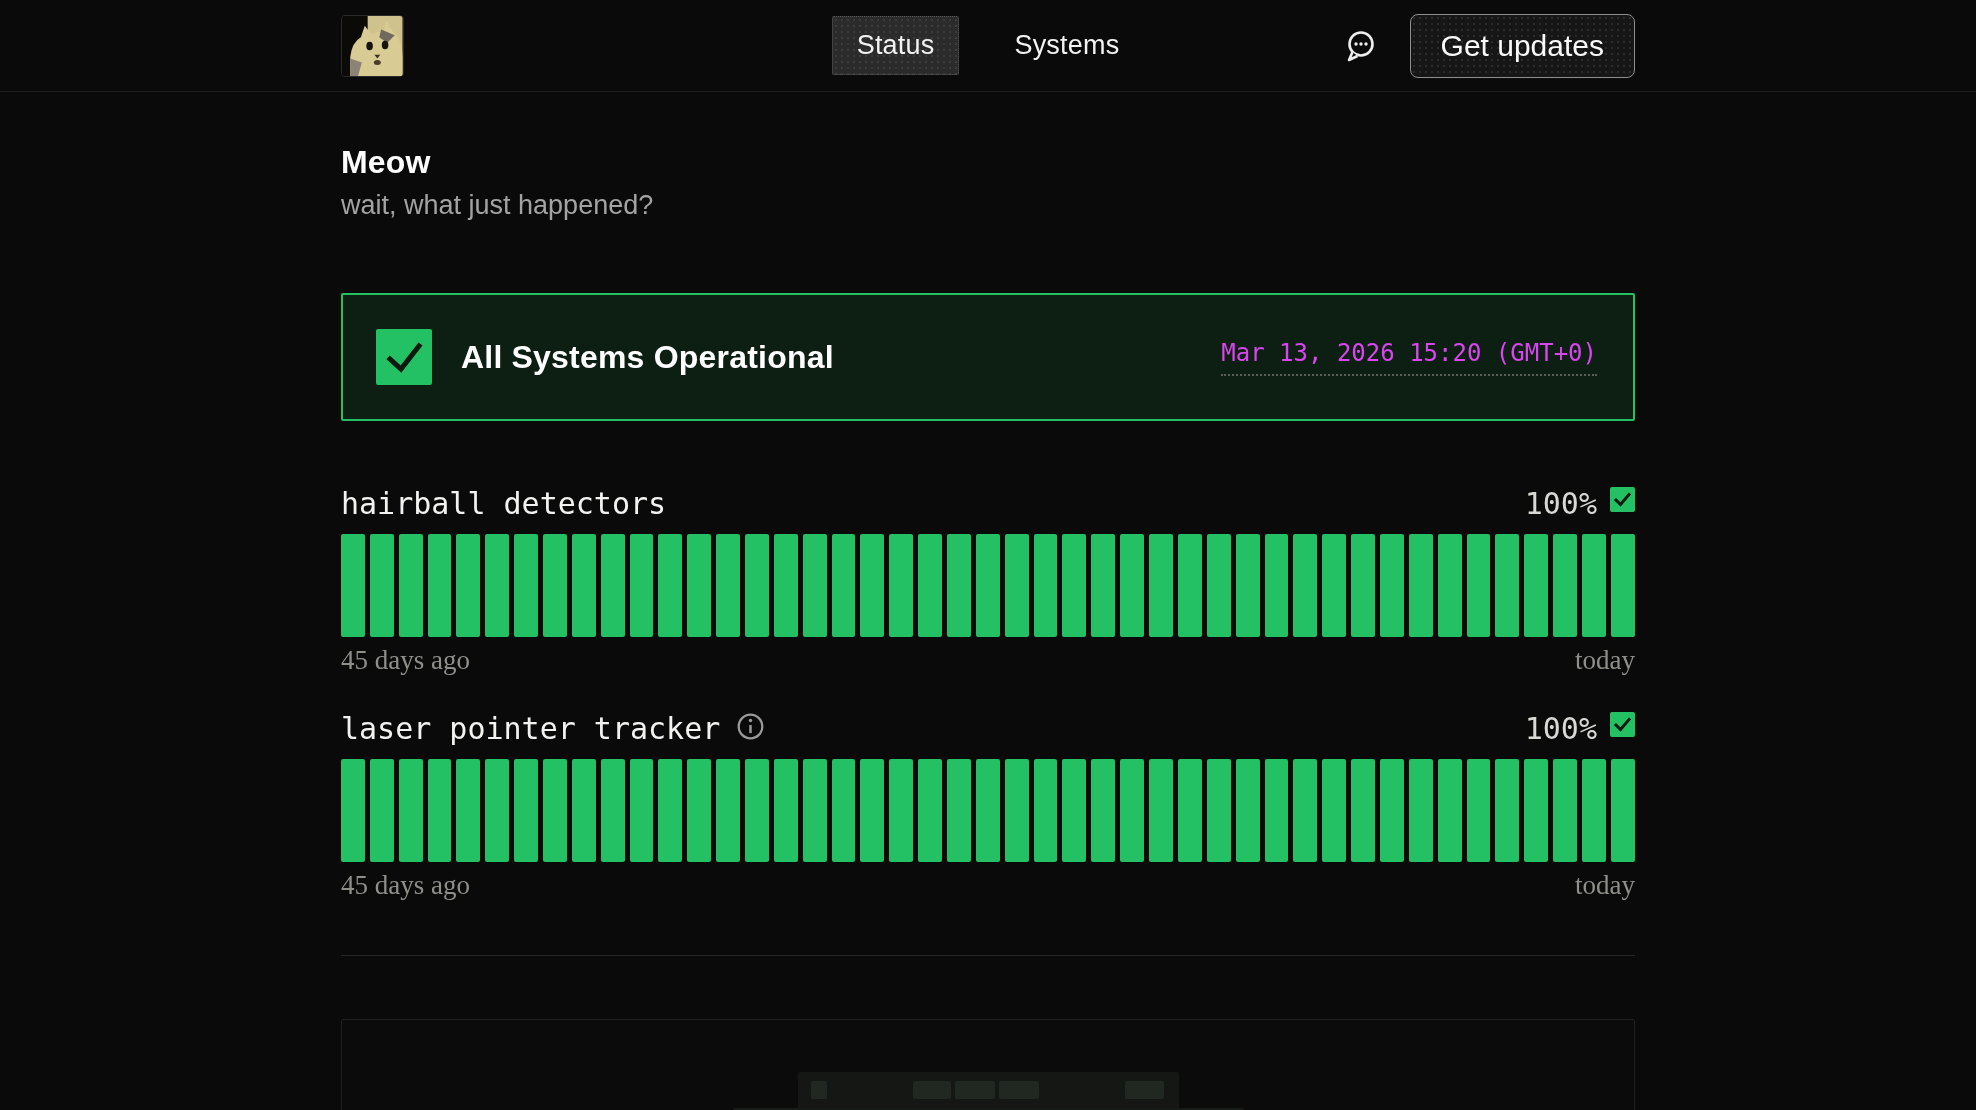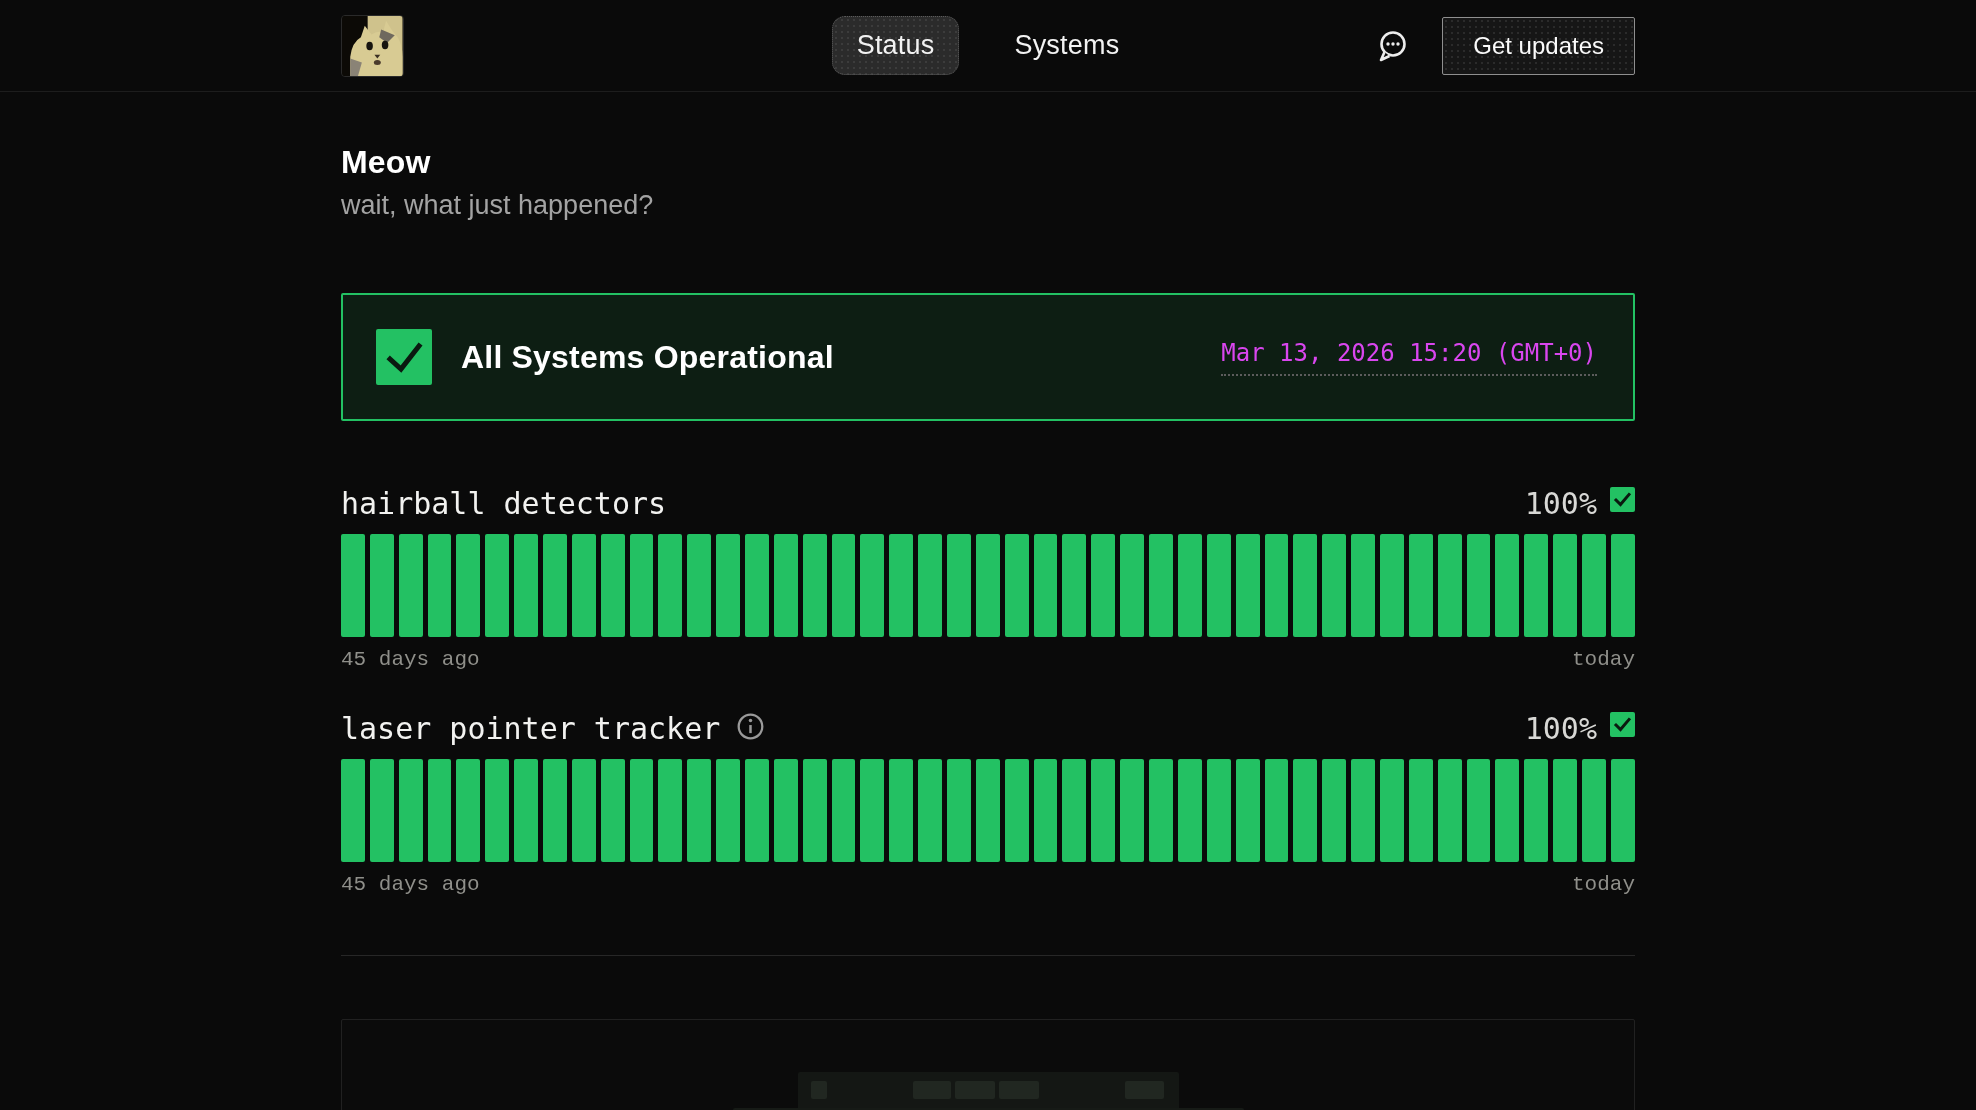--- a/index.html
+++ b/index.html
@@ -11,30 +11,30 @@
   .navbar { height:92px; border-bottom:1px solid #1d1d1d; background:#0a0a0a; }
   .nav-inner { width:1294px; margin:0 auto; height:100%; display:flex; align-items:center; }
   .nav-left { flex:1; display:flex; align-items:center; }
   .logo { width:63px; height:62px; border-radius:4px; overflow:hidden; display:block; cursor:pointer; border:1px solid #2a2a2a; background:#0c0a06; }
   .nav-center { display:flex; align-items:center; gap:30px; }
   .nav-tab { font-family:"Liberation Sans", sans-serif; font-size:27px; color:#f2f2f2; background:transparent; border:1px solid transparent; padding:13px 24px; cursor:pointer; letter-spacing:.2px; }
   .nav-tab.active {
     background-color:#2b2b2b;
     background-image:radial-gradient(rgba(255,255,255,.08) 1px, transparent 1.3px);
     background-size:6px 6px;
-    border:1px dotted #5c5c5c; border-radius:13px;
+    border:1px dotted #5c5c5c; border-radius:2px;
   }
   .nav-right { flex:1; display:flex; align-items:center; justify-content:flex-end; gap:32px; }
   .chat-btn { background:none; border:none; cursor:pointer; display:flex; align-items:center; }
   .get-updates {
-    font-family:"Liberation Sans", sans-serif; font-size:24px; color:#fafafa;
+    font-family:"Liberation Sans", sans-serif; font-size:30px; color:#fafafa;
     background-color:#161616;
     background-image:radial-gradient(rgba(255,255,255,.09) 1px, transparent 1.3px);
     background-size:6px 6px;
-    border:1px solid #8f8f8f; border-radius:2px;
+    border:1px solid #8f8f8f; border-radius:8px;
     padding:14px 30px; cursor:pointer;
   }
 
   
   .page-head { padding-top:52px; }
   .page-title { font-size:32px; font-weight:700; color:#ffffff; letter-spacing:.2px; }
   .page-subtitle { margin-top:9px; font-size:27px; color:#a3a3a3; font-weight:400; }
 
   
   .banner { margin-top:72px; height:128px; border:2px solid #23c163; border-radius:2px;
@@ -52,21 +52,21 @@
   .monitor-head { display:flex; align-items:flex-start; line-height:34px; }
   .monitor-name { font-family:"DejaVu Sans Mono", monospace; font-size:30px; color:#f2f2f0; }
   .info-icon { margin-left:16px; display:flex; align-items:center; cursor:help; }
   .monitor-spacer { flex:1; }
   .uptime-pct { font-family:"DejaVu Sans Mono", monospace; font-size:30px; color:#d8d8d5; margin-right:13px; }
   .mini-check { width:25px; height:25px; background:#23c163; border-radius:2px;
     display:flex; align-items:center; justify-content:center; }
   .bars { margin-top:13px; height:103px; display:flex; gap:5px; }
   .bar { flex:1; background:#23c163; border-radius:2px; cursor:pointer; }
   .bar-range { margin-top:9px; display:flex; justify-content:space-between;
-    font-family:Liberation Mono, monospace; font-size:21px; color:#8f8f8a; line-height:28px; }
+    font-family:Liberation Serif, serif; font-size:27px; color:#8f8f8a; line-height:28px; }
 
   
   .divider { margin-top:56px; height:1px; background:#272727; border:none; }
   .footer-box { margin-top:63px; border:1px solid #212121; border-radius:2px; height:360px;
     background:#0b0b0b; overflow:hidden; }
   .preview-a { width:381px; height:36px; margin:52px auto 0; background:#141714; position:relative; border-radius:2px 2px 0 0; }
   .preview-b { width:511px; height:80px; margin:0 auto; background:#161a16; position:relative; border-radius:2px; }
   .pv { position:absolute; background:#212721; border-radius:2px; }
 </style>
 </head>

